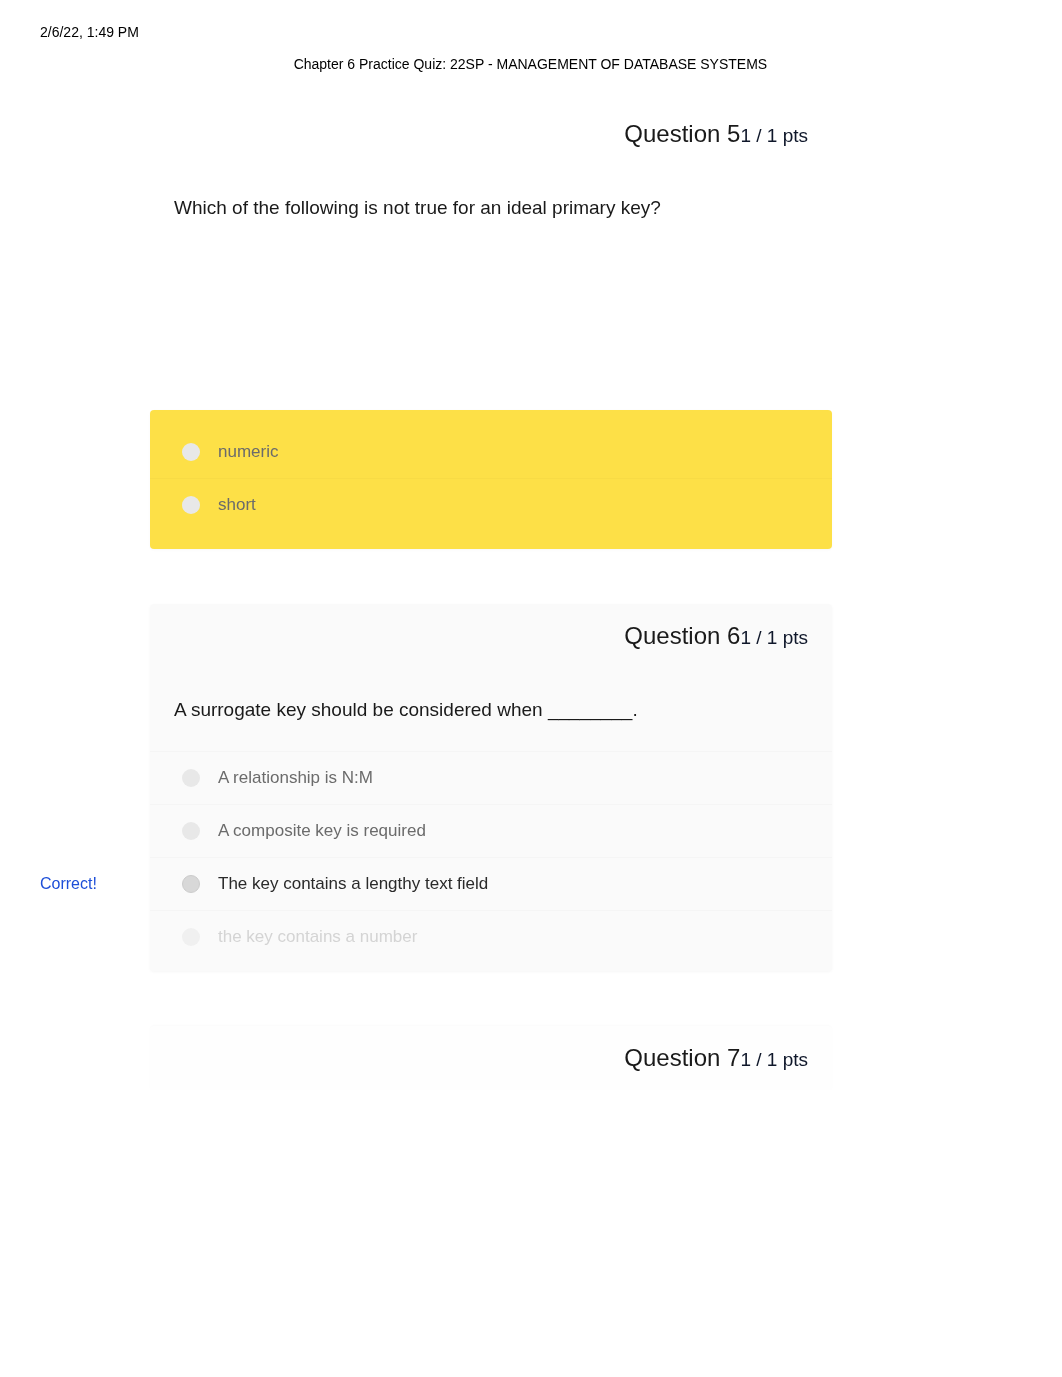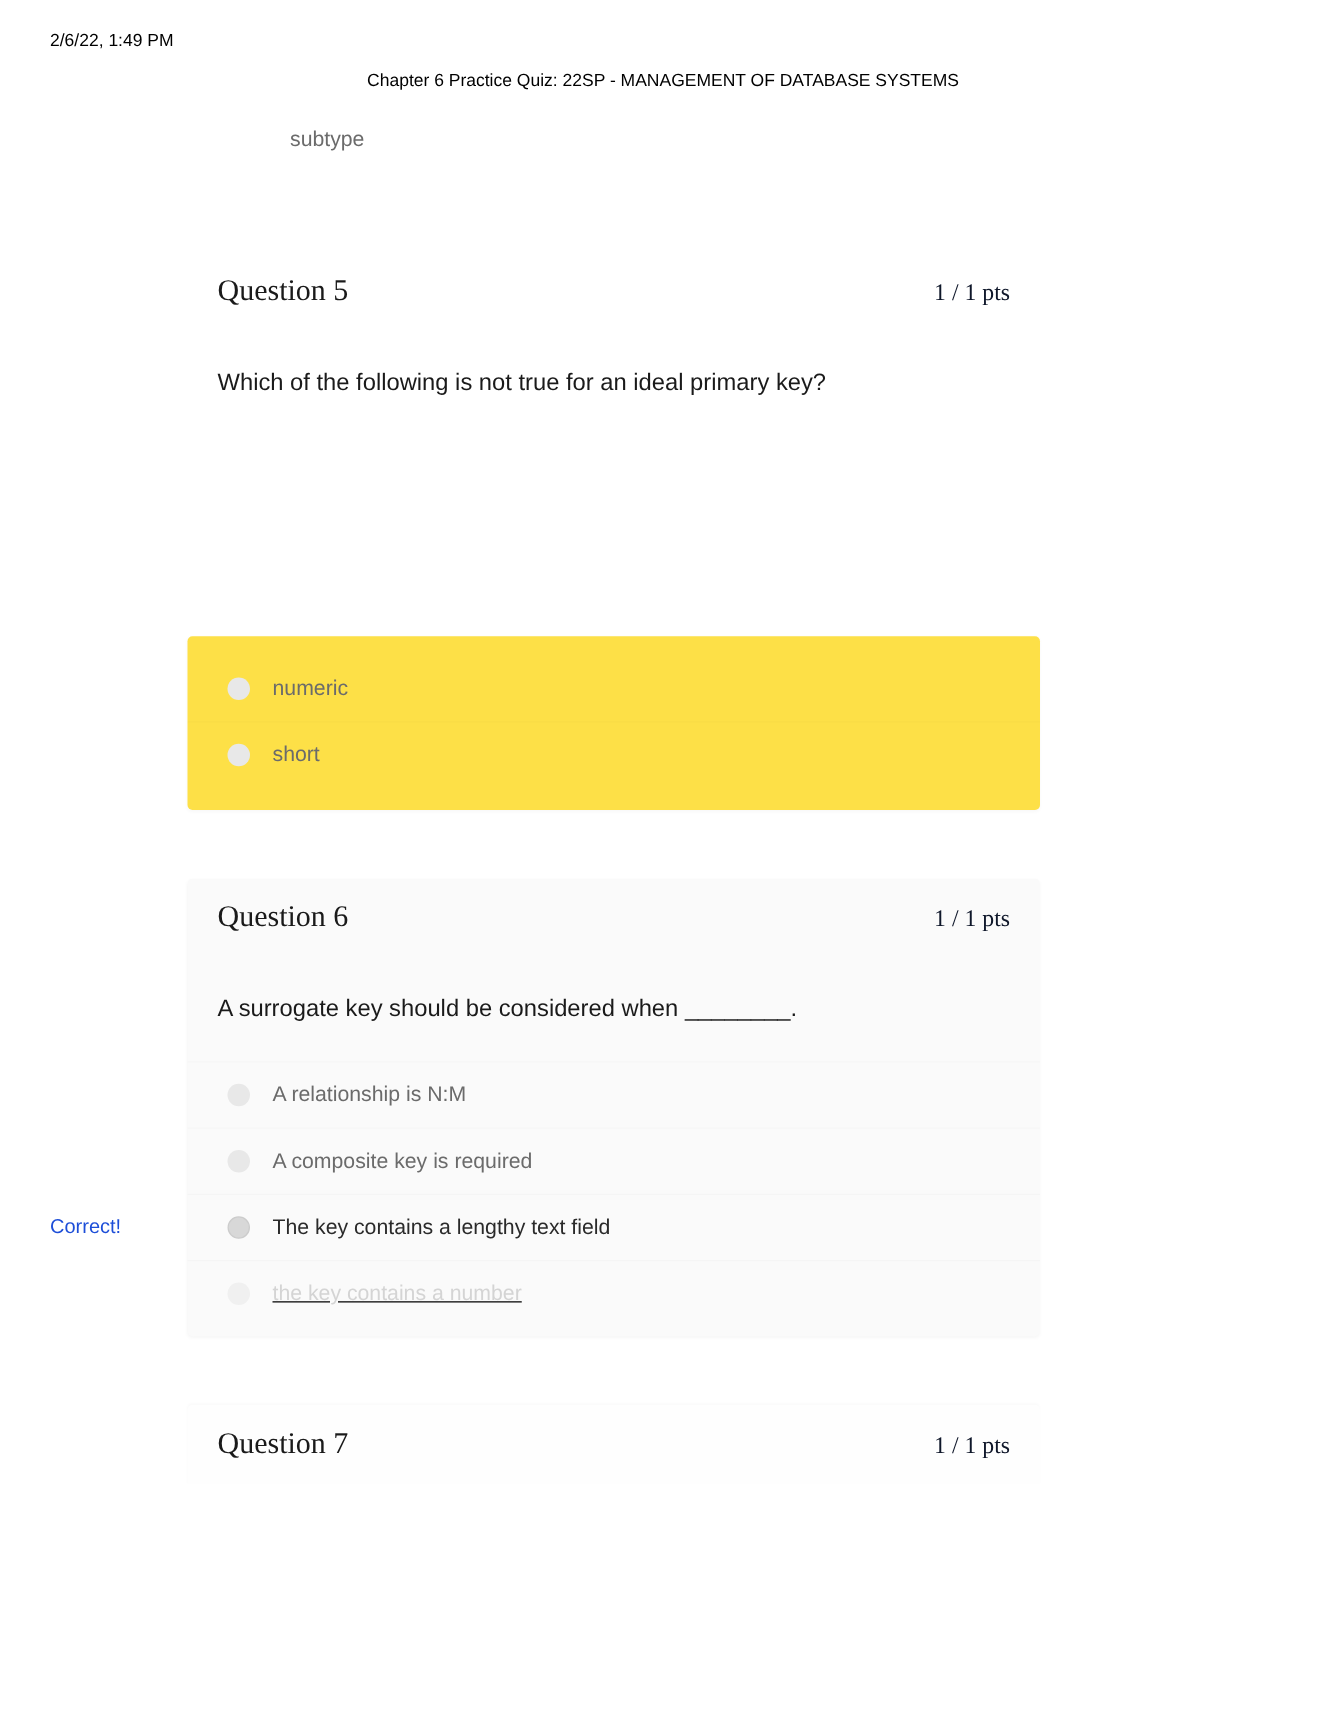--- a/index.html
+++ b/index.html
@@ -38,25 +38,24 @@
       color: #6b6b6b;
       font-size: 17px;
       padding-left: 82px;
       margin-bottom: 80px;
     }
     .question-block {
       margin-bottom: 55px;
     }
     .question-header {
       display: flex;
-      justify-content: space-between;
+      justify-content: flex-end;
       align-items: baseline;
       padding: 18px 24px;
       margin-bottom: 10px;
-      font-family: Liberation Serif, serif;
     }
     .question-title {
       font-size: 24px;
       font-weight: 400;
       color: #1a1a1a;
     }
     .question-points {
       font-size: 19px;
       color: #0f172a;
     }
@@ -131,21 +130,20 @@
 </head>
 <body>
 
 <div class="page-header">
   <div class="timestamp">2/6/22, 1:49 PM</div>
   <div class="title">Chapter 6 Practice Quiz: 22SP - MANAGEMENT OF DATABASE SYSTEMS</div>
 </div>
 
 <div class="content">
 
-  <div class="subtype-fragment">subtype</div>
 
   <div class="question-block">
     <div class="question-header">
       <div class="question-title">Question 5</div>
       <div class="question-points">1 / 1 pts</div>
     </div>
     <div class="question-text">Which of the following is not true for an ideal primary key?</div>
 
     <div class="q5-spacer"></div>
 
@@ -175,21 +173,21 @@
       </div>
       <div class="answer-row divider-shadow">
         <div class="radio"></div>
         <div class="answer-text">A composite key is required</div>
       </div>
       <div class="answer-row divider-shadow">
         <div class="correct-label">Correct!</div>
         <div class="radio selected"></div>
         <div class="answer-text selected">The key contains a lengthy text field</div>
       </div>
-      <div class="answer-row divider-shadow" style="padding-bottom:24px;text-decoration:underline;">
+      <div class="answer-row divider-shadow" style="padding-bottom:24px;">
         <div class="radio" style="background:#f0f0f0;"></div>
         <div class="answer-text faded">the key contains a number</div>
       </div>
     </div>
   </div>
 
   <div class="question-block q7-header-only">
     <div class="question-header">
       <div class="question-title">Question 7</div>
       <div class="question-points">1 / 1 pts</div>

